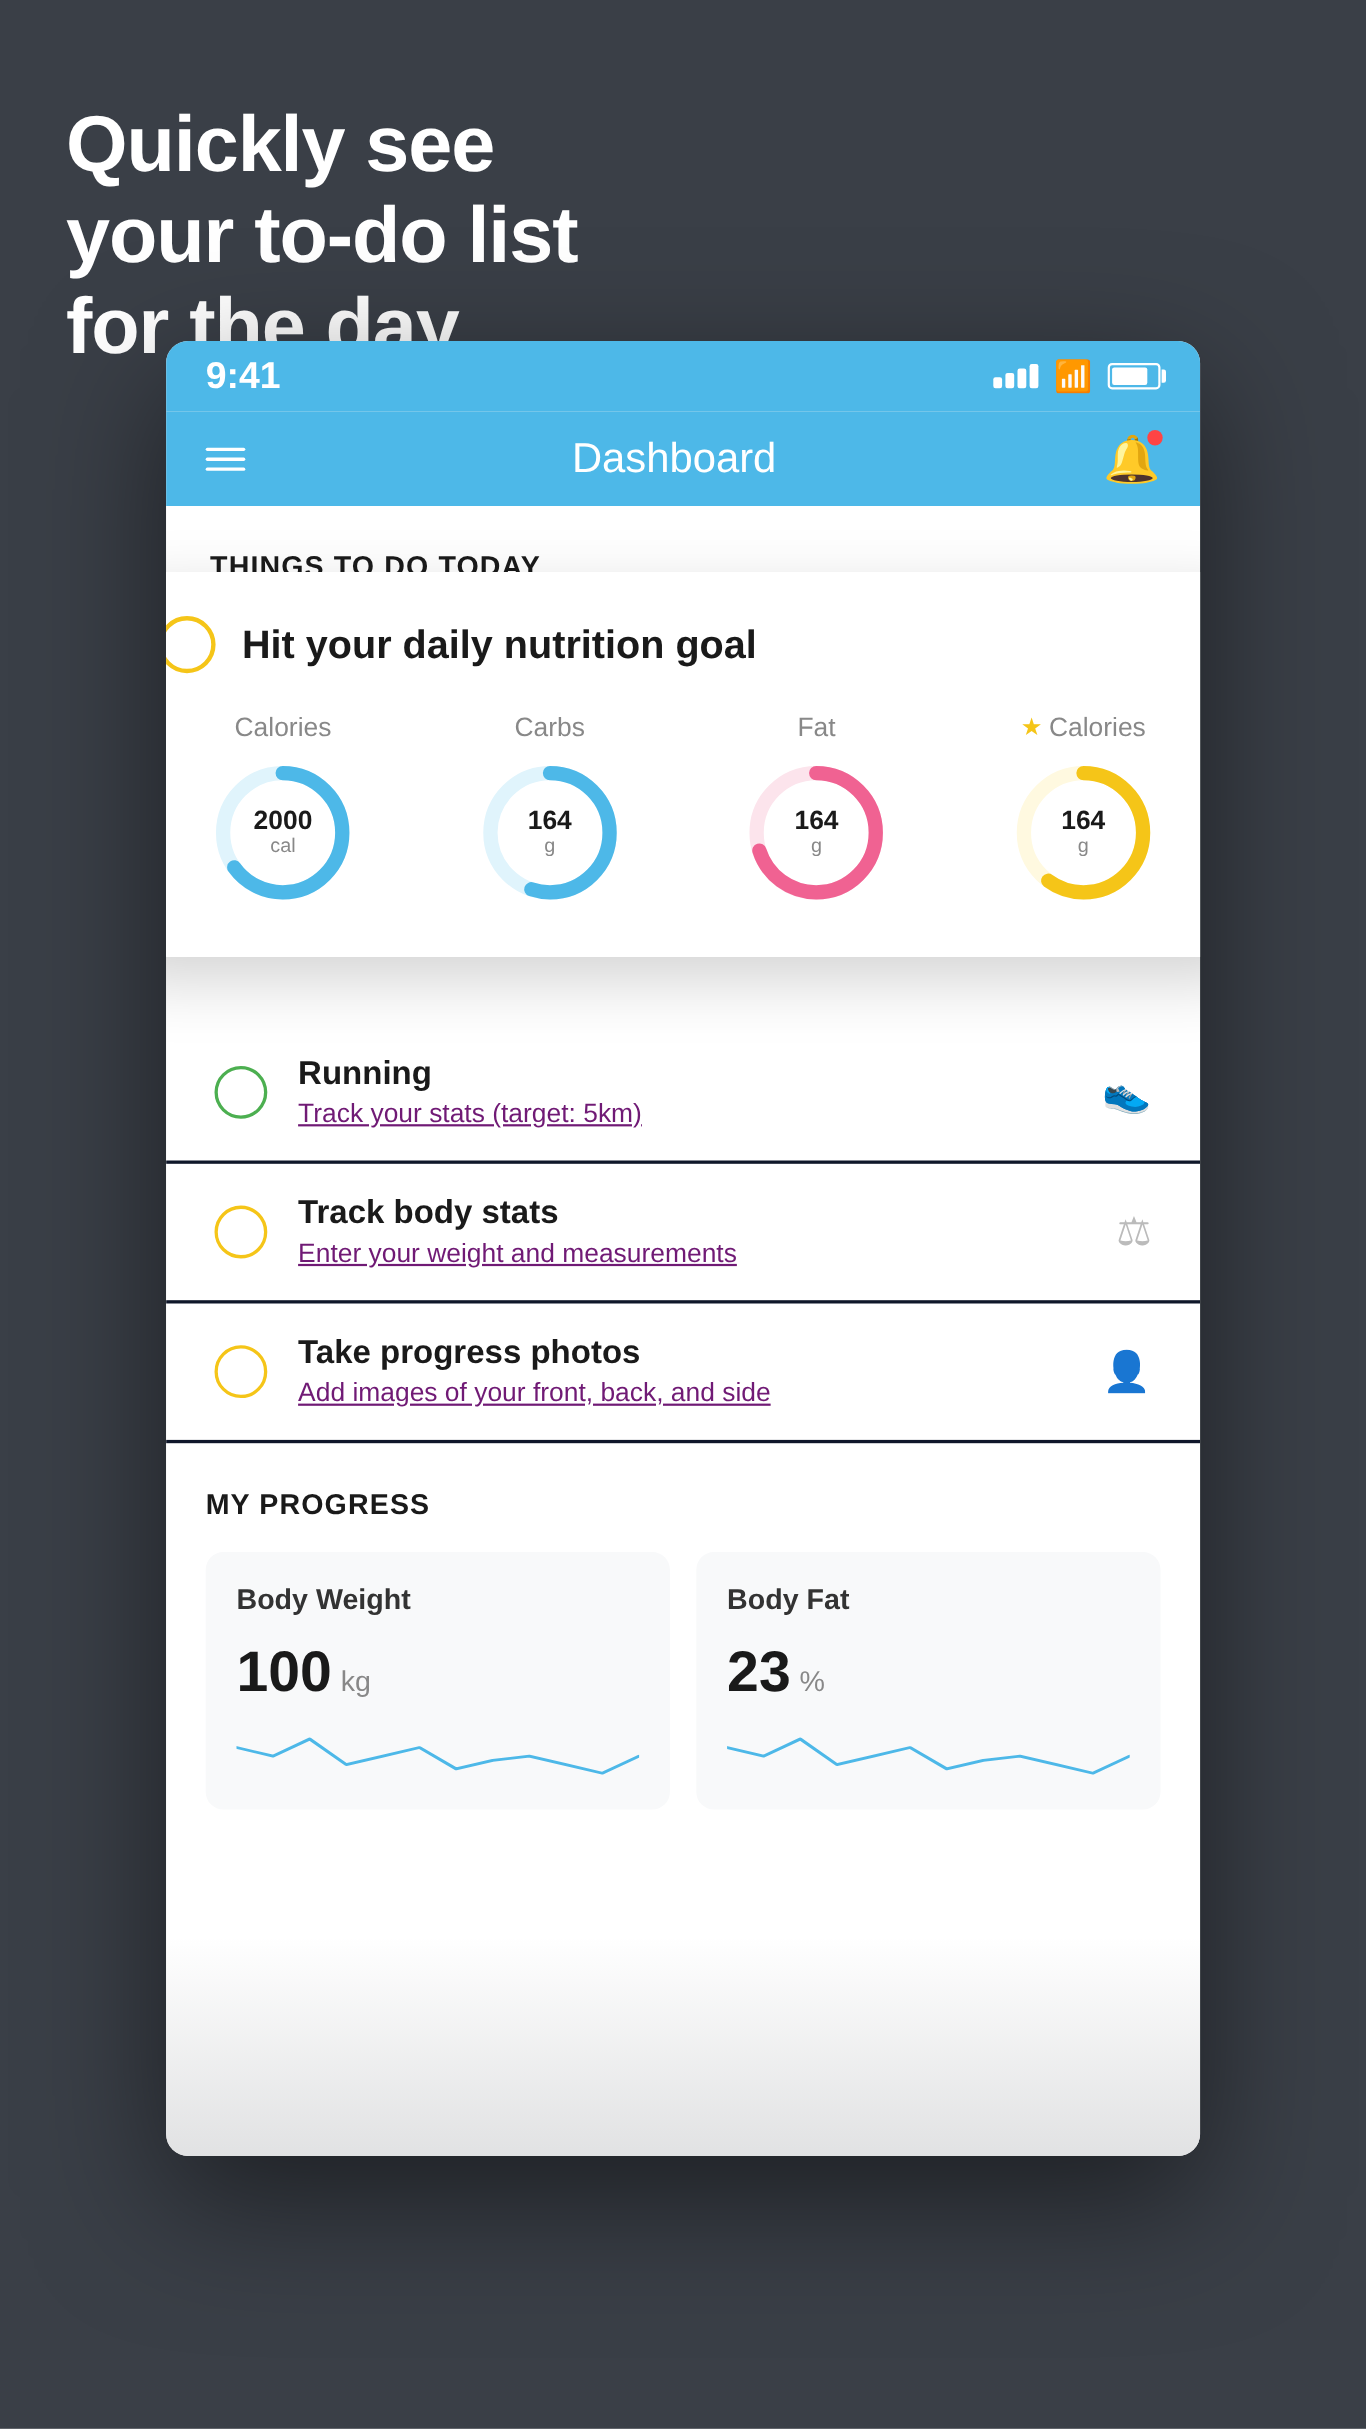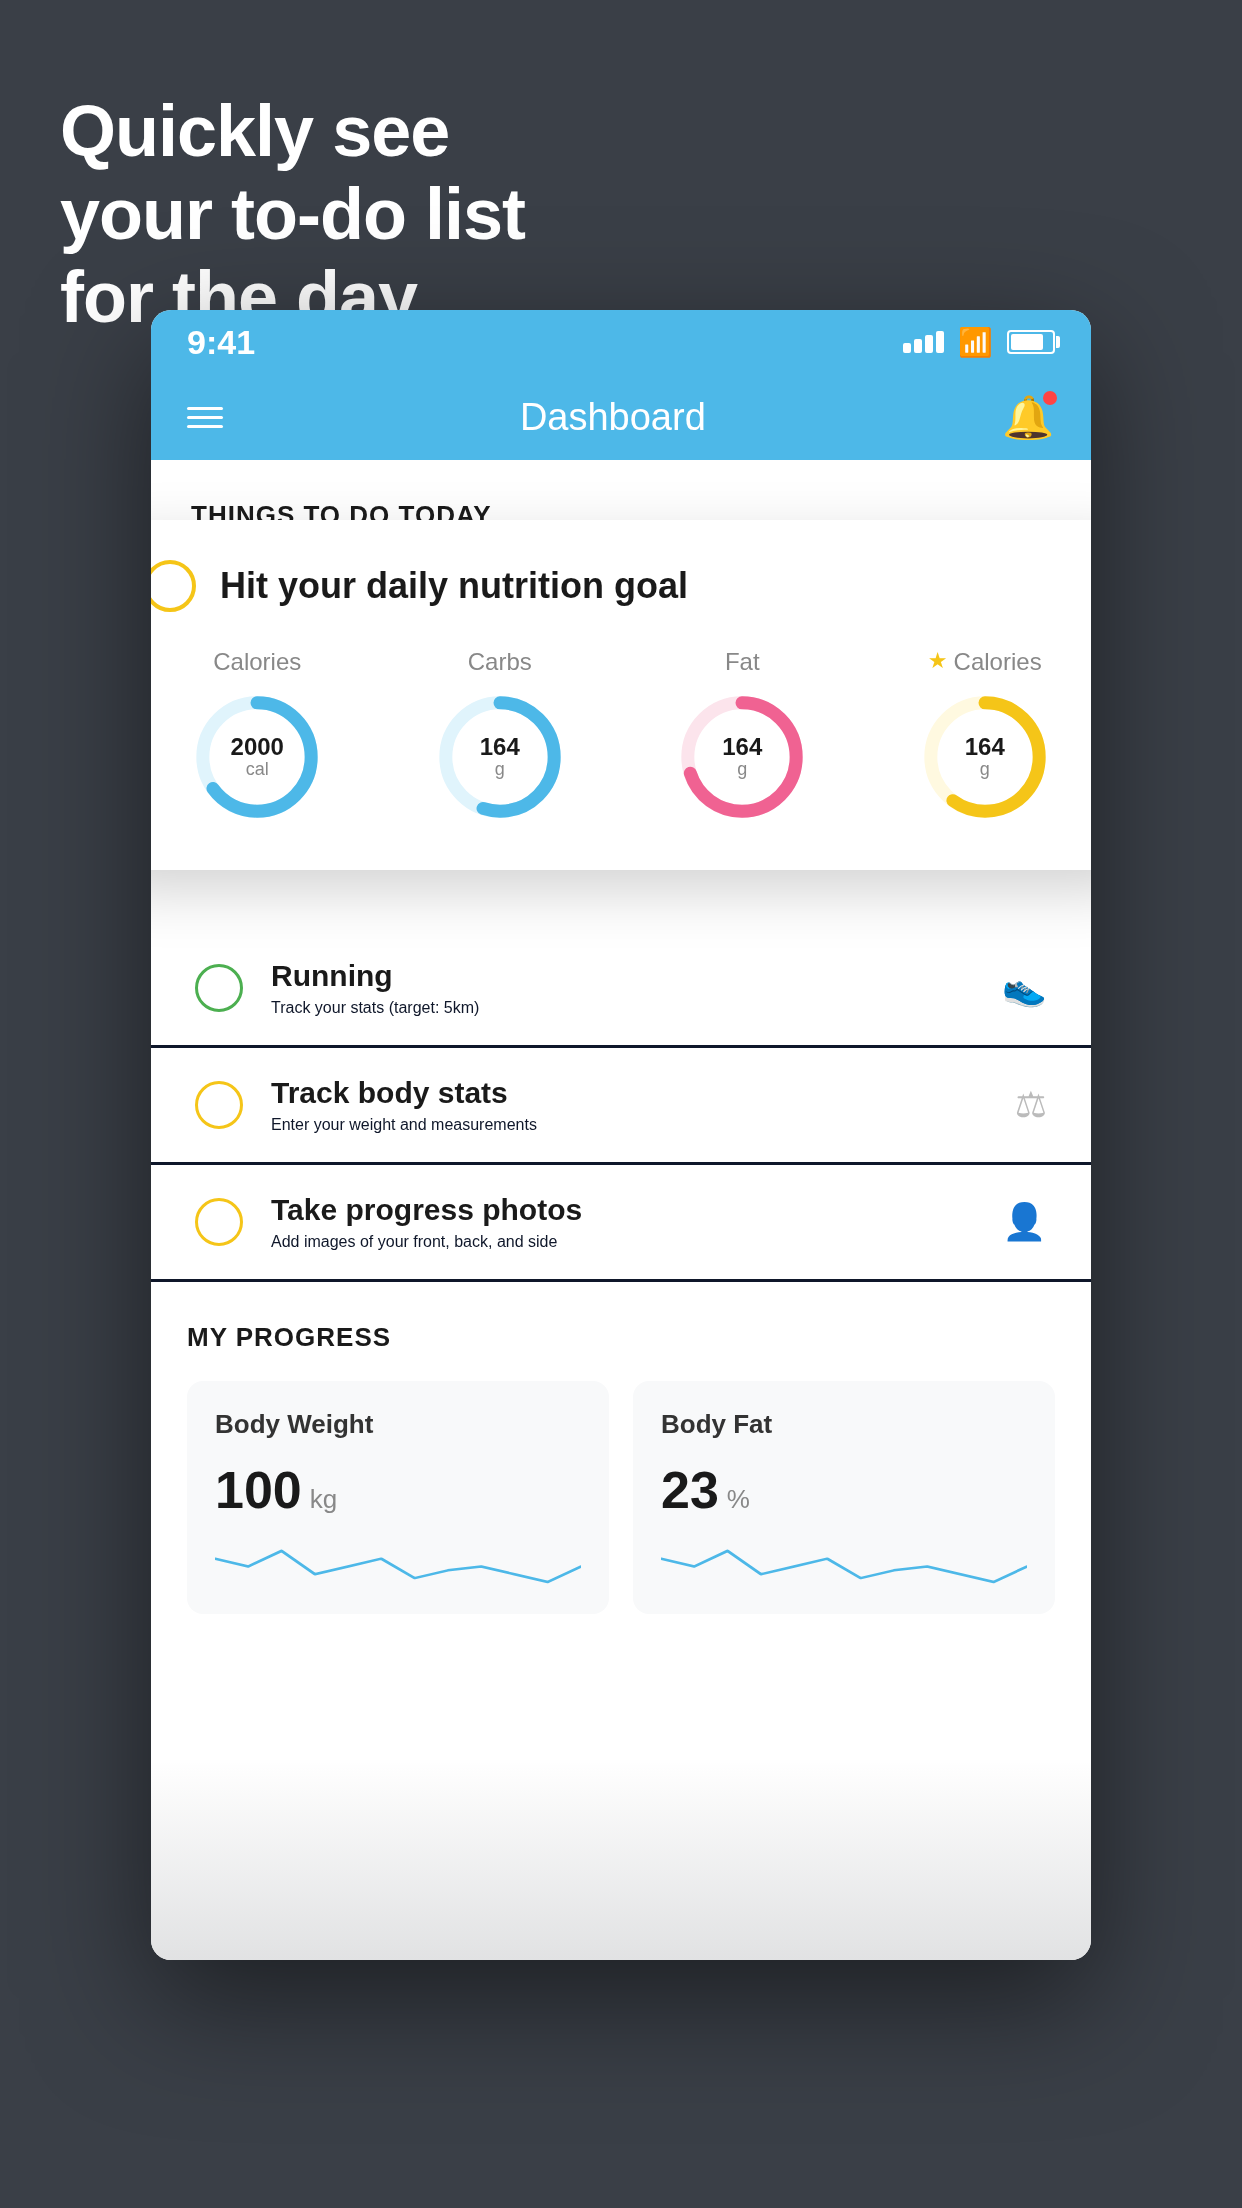--- a/index.html
+++ b/index.html
@@ -299,22 +299,23 @@
     }
 
     .todo-name {
       font-size: 30px;
       font-weight: 600;
       color: #1a1a1a;
       margin-bottom: 6px;
     }
 
     .todo-sub {
-      font-size: 16px;
-      color: #0f172a;
+      font-size: 24px;
+      color: #701a75;
+      text-decoration: underline;
     }
 
     .todo-icon {
       color: #bbb;
       font-size: 36px;
       flex-shrink: 0;
     }
 
     
     .progress-section {

